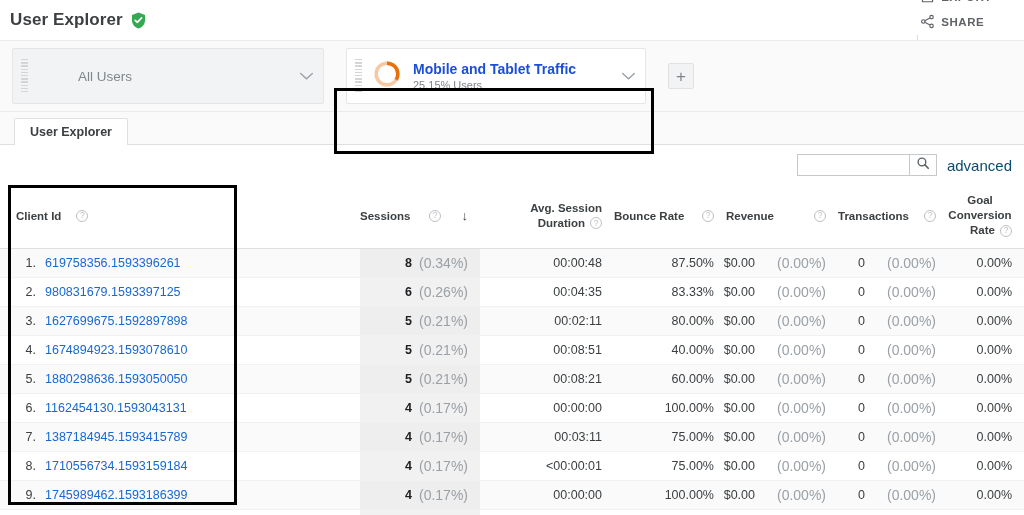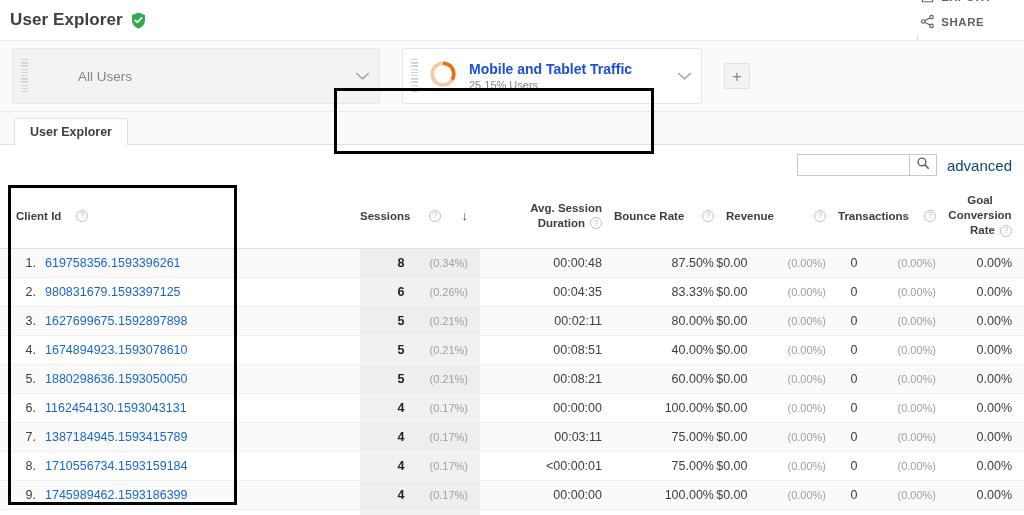--- a/index.html
+++ b/index.html
@@ -48,21 +48,21 @@
   }
   .seg-chip {
     position: relative;
     height: 56px;
     background: #f1f3f4;
     border: 1px solid #e4e6e8;
     border-radius: 2px;
     display: flex; align-items: center;
     padding-left: 8px; padding-right: 30px;
   }
-  .seg-chip.all-users { width: 368px; }
+  .seg-chip.all-users { width: 312px; }
   .seg-chip.active {
     background: #fff;
     width: 300px;
   }
   .grip {
     width: 7px; height: 34px; flex: 0 0 7px; margin-right: 10px;
     background-image: repeating-linear-gradient(to bottom,
       #d3d5d8 0px, #d3d5d8 1.5px, transparent 1.5px, transparent 3.2px);
   }
   .seg-label-plain {
@@ -171,21 +171,21 @@
   }
   .rank { color: #3c4043; font-size: 12.5px; width: 20px; text-align: right; }
   .cid { color: #1967d2; font-size: 12.5px; cursor: pointer; }
   .sess-cell {
     background: #eeeeee;
     display: flex; align-items: center; justify-content: flex-end;
     height: 28px; padding-right: 12px; gap: 7px;
   }
   tbody tr:nth-child(even) .sess-cell { background: #f1f1f1; }
   .sess-val { font-weight: bold; font-size: 12.5px; color: #202124; }
-  .pct { color: #9aa0a6; font-size: 11px; margin-left: 18px; }
+  .pct { color: #9aa0a6; font-size: 14px; }
   .num-cell {
     display: flex; align-items: center; justify-content: flex-end;
     height: 28px; padding-right: 12px; gap: 22px;
   }
   .pad-r { padding-right: 12px; text-align: right; }
 
   .table-highlight {
     position: absolute;
     left: 8px; top: 0px; width: 229px; height: 320px;
     border: 3px solid #000; pointer-events: none; z-index: 4;

